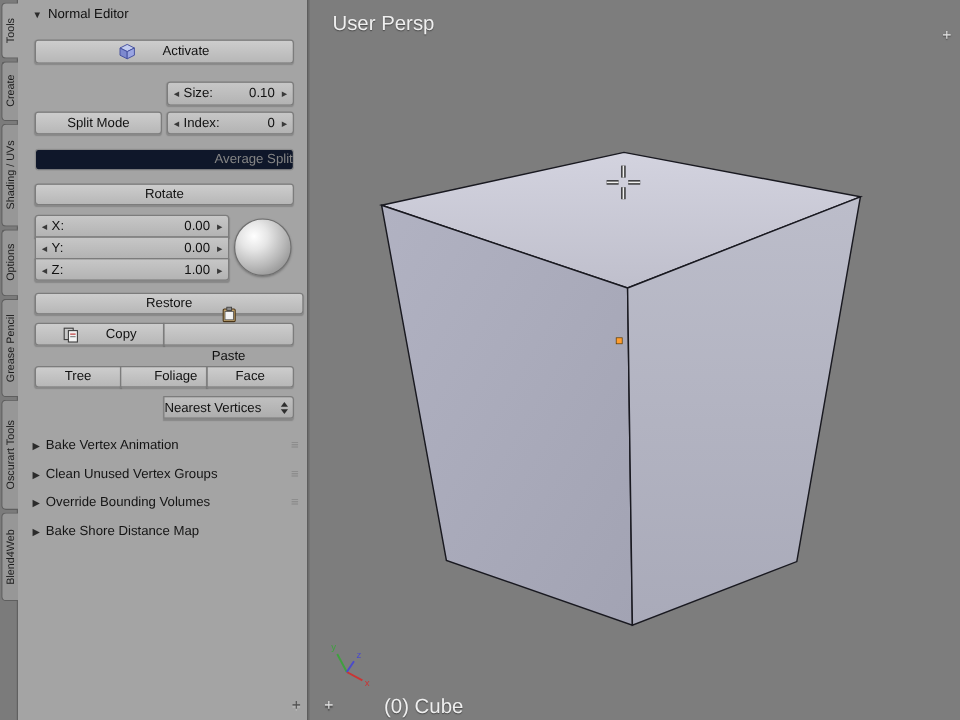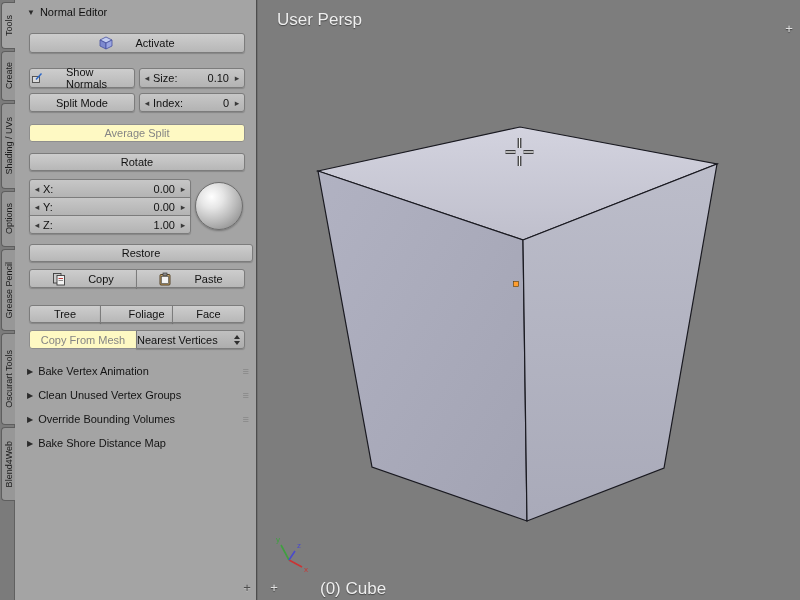--- a/index.html
+++ b/index.html
@@ -14,24 +14,24 @@
   .tab span { writing-mode:vertical-rl; transform:rotate(180deg); font-size:9px; color:#1c1c1c; white-space:nowrap; }
   .tab.active { background:#a4a4a4; width:15px; left:1px; }
 
   
   .shelf { position:absolute; left:15px; top:0; width:242px; height:600px; background:#a4a4a4; border-right:1px solid #4d4d4d; }
   .phead { position:absolute; left:12px; top:4px; height:16px; display:flex; align-items:center; gap:5px; font-size:11px; color:#101010; cursor:pointer; }
   .tri { font-size:8px; color:#2b2b2b; }
   .btn { position:absolute; display:flex; align-items:center; justify-content:center; gap:22px;
          background:linear-gradient(#cdcdcd,#b7b7b7); border:1px solid #7c7c7c; border-radius:3px;
          font-size:11px; color:#111; cursor:pointer; box-shadow:0 1px 1px rgba(0,0,0,0.18); }
-  .btn.disabled { background:#fef9c3; color:#858585; box-shadow:none; border-color:#8e8e8e; cursor:default; }
+  .btn.disabled { background:#0f172a; color:#858585; box-shadow:none; border-color:#8e8e8e; cursor:default;justify-content:flex-end; }
   .btn.join-l { border-radius:3px 0 0 3px; }
   .btn.join-m { border-radius:0;padding-left:20px; }
-  .btn.join-r { border-radius:0 3px 3px 0; }
+  .btn.join-r { border-radius:0 3px 3px 0;flex-direction:column; }
   .btn .ico { display:flex; align-items:center; }
   .numfield { position:absolute; display:flex; align-items:center; background:linear-gradient(#c7c7c7,#b3b3b3);
               border:1px solid #7c7c7c; border-radius:3px; font-size:11px; color:#111; cursor:ew-resize;
               box-shadow:0 1px 1px rgba(0,0,0,0.18); padding:0 1px; }
   .numfield .na { width:12px; text-align:center; font-size:9px; color:#3a3a3a; cursor:pointer; flex:0 0 auto; }
   .numfield .nlabel { flex:0 0 auto; }
   .numfield .nvalue { flex:1 1 auto; text-align:right; padding-right:2px; }
   .numfield.stack-t { border-radius:3px 3px 0 0; }
   .numfield.stack-m { border-radius:0; }
   .numfield.stack-b { border-radius:0 0 3px 3px; }
@@ -98,29 +98,20 @@
       <span class="ico">
         <svg width="14" height="14" viewBox="0 0 14 14">
           <polygon points="7,1 13,4 7,7 1,4" fill="#c3cdf0" stroke="#46509e" stroke-width="0.8"></polygon>
           <polygon points="1,4 7,7 7,13 1,10" fill="#7d89cf" stroke="#46509e" stroke-width="0.8"></polygon>
           <polygon points="7,7 13,4 13,10 7,13" fill="#9aa5e2" stroke="#46509e" stroke-width="0.8"></polygon>
         </svg>
       </span>
       <span>Activate</span>
     </div>
 
-    <div class="btn" style="left:14px;top:68px;width:106px;height:20px">
-      <span class="ico">
-        <svg width="14" height="14" viewBox="0 0 14 14">
-          <rect x="2.5" y="5.5" width="7" height="6" fill="#dadada" stroke="#4a4a4a" stroke-width="0.9"></rect>
-          <line x1="6" y1="8.5" x2="11.5" y2="2.5" stroke="#2a66c8" stroke-width="1.4"></line>
-        </svg>
-      </span>
-      <span>Show Normals</span>
-    </div>
     <div class="numfield" style="left:124px;top:68px;width:106px;height:20px">
       <span class="na">◂</span>
       <span class="nlabel">Size:</span>
       <span class="nvalue">0.10</span>
       <span class="na">▸</span>
     </div>
 
     <div class="btn" style="left:14px;top:93px;width:106px;height:19px">
       <span>Split Mode</span>
     </div>
@@ -188,23 +179,20 @@
     <div class="btn join-l" style="left:14px;top:305px;width:72px;height:18px">
       <span>Tree</span>
     </div>
     <div class="btn join-m" style="left:85px;top:305px;width:73px;height:18px">
       <span>Foliage</span>
     </div>
     <div class="btn join-r" style="left:157px;top:305px;width:73px;height:18px">
       <span>Face</span>
     </div>
 
-    <div class="btn disabled join-l" style="left:14px;top:330px;width:108px;height:19px">
-      <span>Copy From Mesh</span>
-    </div>
     <div class="dropdown" style="left:121px;top:330px;width:109px;height:19px">
       <span class="dlabel">Nearest Vertices</span>
       <span class="dd-arrows">
           <i class="up"></i>
           <i class="down"></i>
         </span>
     </div>
 
     <div class="cpanel" style="top:362px">
       <span class="tri">▶</span>

